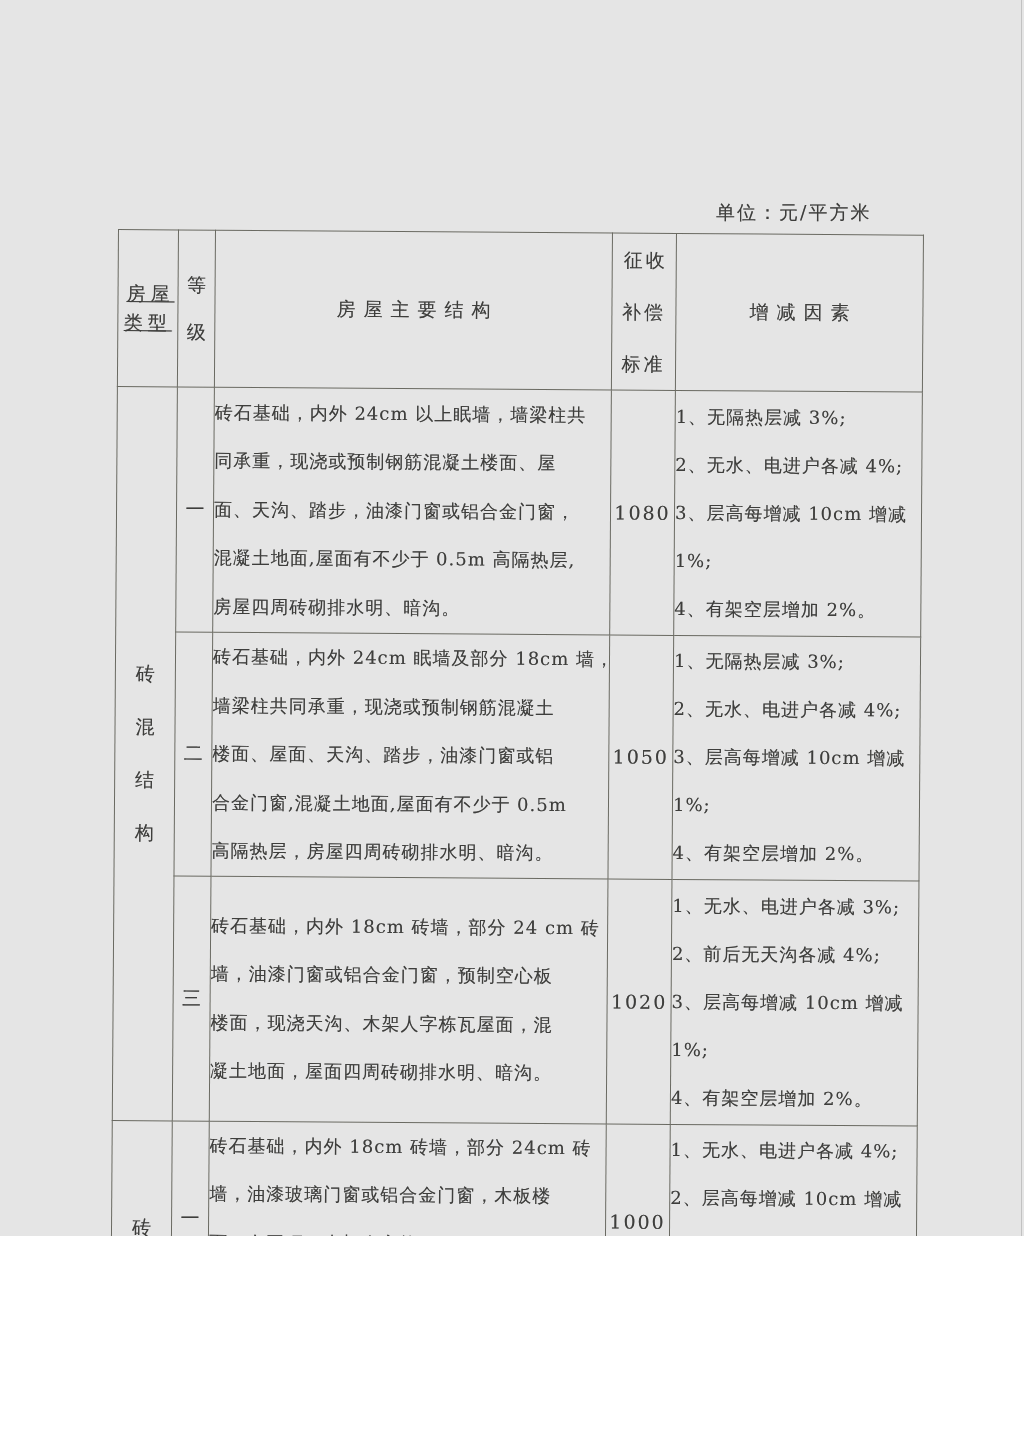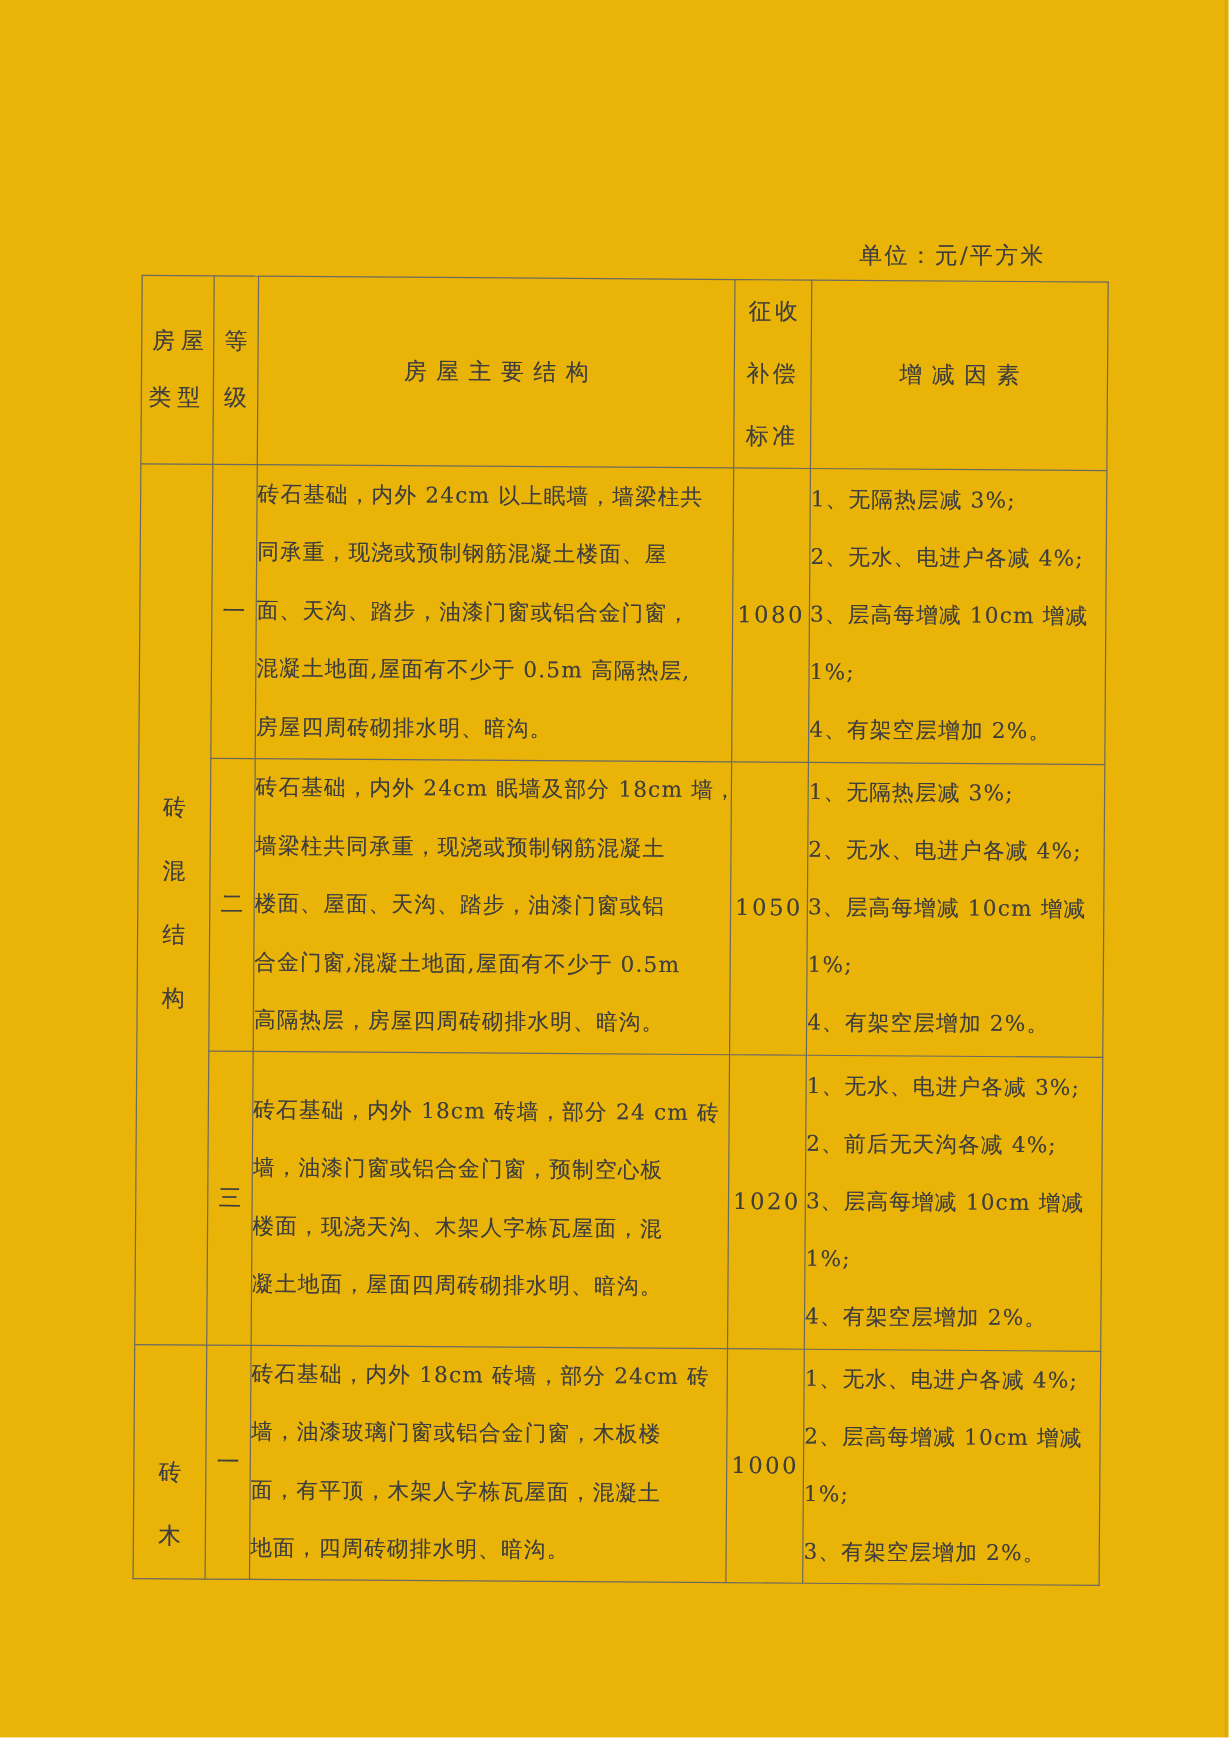--- a/index.html
+++ b/index.html
@@ -1,21 +1,21 @@
 <!DOCTYPE html>
 <html><head>
 <meta charset="utf-8">
 <style>
   html, body { margin: 0; padding: 0; background: #ffffff; }
 
   .sheet {
     position: relative;
     width: 1024px;
-    height: 1448px;
-    background: #eab308;
+    height: 1236px;
+    background: #e5e5e5;
     font-family: "DejaVu Serif", "Liberation Serif", serif;
     color: #3e3e3c;
     text-shadow: 0 0 0.5px rgba(80,80,80,0.55);
     overflow: hidden;
   }
   
   .sheet::after {
     content: "";
     position: absolute;
     right: 2px; top: 0; bottom: 0;
@@ -48,21 +48,21 @@
   .comp-table th, .comp-table td {
     border: 1px solid #6a6a62;
     font-weight: normal;
     padding: 0;
   }
 
   thead tr { height: 150px; }
   thead th { font-size: 19px; text-align: center; vertical-align: middle; }
 
   .stack { white-space: pre-line; }
-  .th-type  .stack { line-height: 47px; letter-spacing: 5px; text-indent: 5px; }
+  .th-type  .stack { line-height: 29px; letter-spacing: 5px; text-indent: 5px; text-decoration: underline; }
   .th-grade .stack { line-height: 47px; }
   .th-standard .stack { line-height: 52px; letter-spacing: 3px; text-indent: 3px; }
   .th-structure, .th-factors { letter-spacing: 8px; text-indent: 8px; }
 
   tbody td { vertical-align: middle; }
 
   .type-cell { text-align: center; font-size: 19px; }
   .type-cell .vstack { white-space: pre-line; line-height: 53px; }
   .type-cell.align-end { vertical-align: bottom; padding-bottom: 8px; }
 

